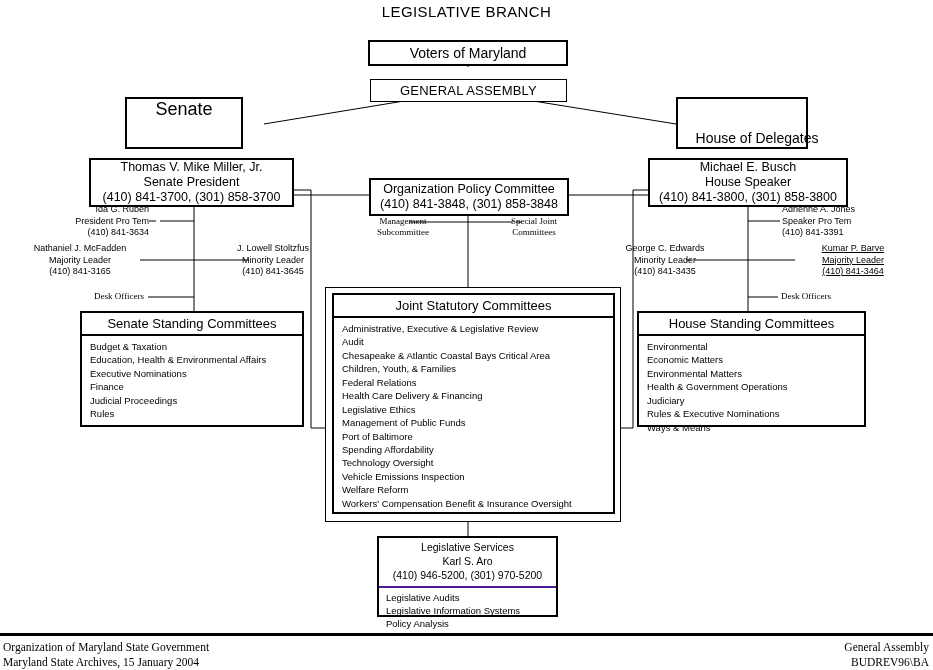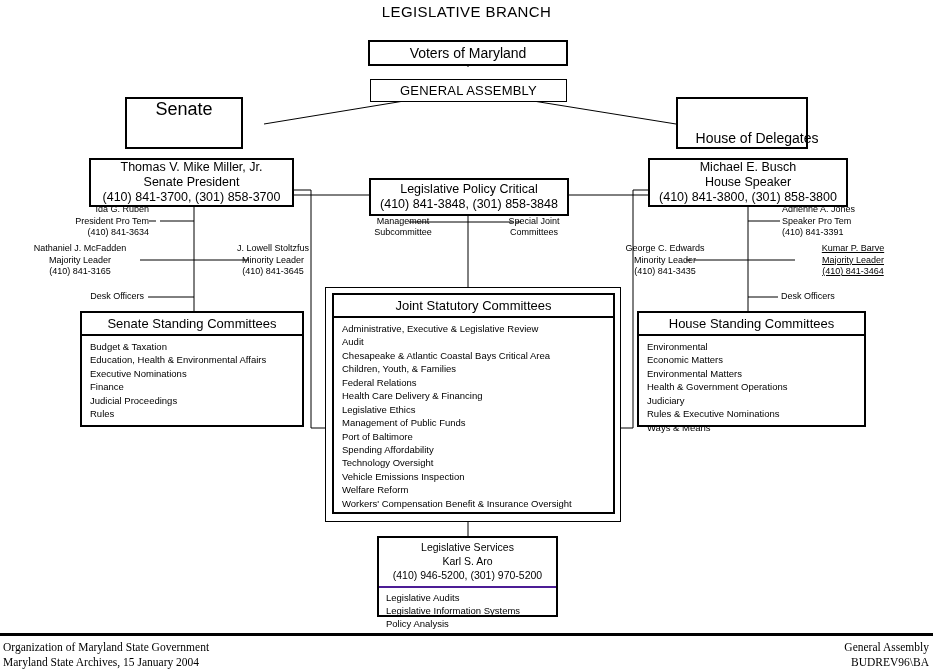--- a/index.html
+++ b/index.html
@@ -99,21 +99,21 @@
   .ta-r { text-align: right; }
   .ta-l { text-align: left; }
   .ta-c { text-align: center; }
 
   .tiny-label {
     position: absolute;
     font-size: 9px;
     line-height: 1.25;
     white-space: nowrap;
   }
-  .tiny-label span { display: block; }
+  .tiny-label span { display: block; font-family: Liberation Serif, serif; }
 
   
   .list-box {
     position: absolute;
     box-sizing: border-box;
     background: #ffffff;
     border: 2px solid #000;
   }
   .list-box .hdr {
     display: block;
@@ -281,21 +281,21 @@
     <span class="officer-line">(410) 841-3700, (301) 858-3700</span>
   </div>
 
   <div class="box" id="house-speaker-box">
     <span class="officer-line">Michael E. Busch</span>
     <span class="officer-line">House Speaker</span>
     <span class="officer-line">(410) 841-3800, (301) 858-3800</span>
   </div>
 
   <div class="box" id="lpc-box">
-    <span class="officer-line">Legislative Policy Critical</span>
+    <span class="officer-line">Organization Policy Committee</span>
     <span class="officer-line">(410) 841-3848, (301) 858-3848</span>
   </div>
 
   <div class="tiny-label ta-c" style="left:355px; top:216px; width:96px;">
     <span>Management</span>
     <span>Subcommittee</span>
   </div>
 
   <div class="tiny-label ta-c" style="left:489px; top:216px; width:90px;">
     <span>Special Joint</span>

